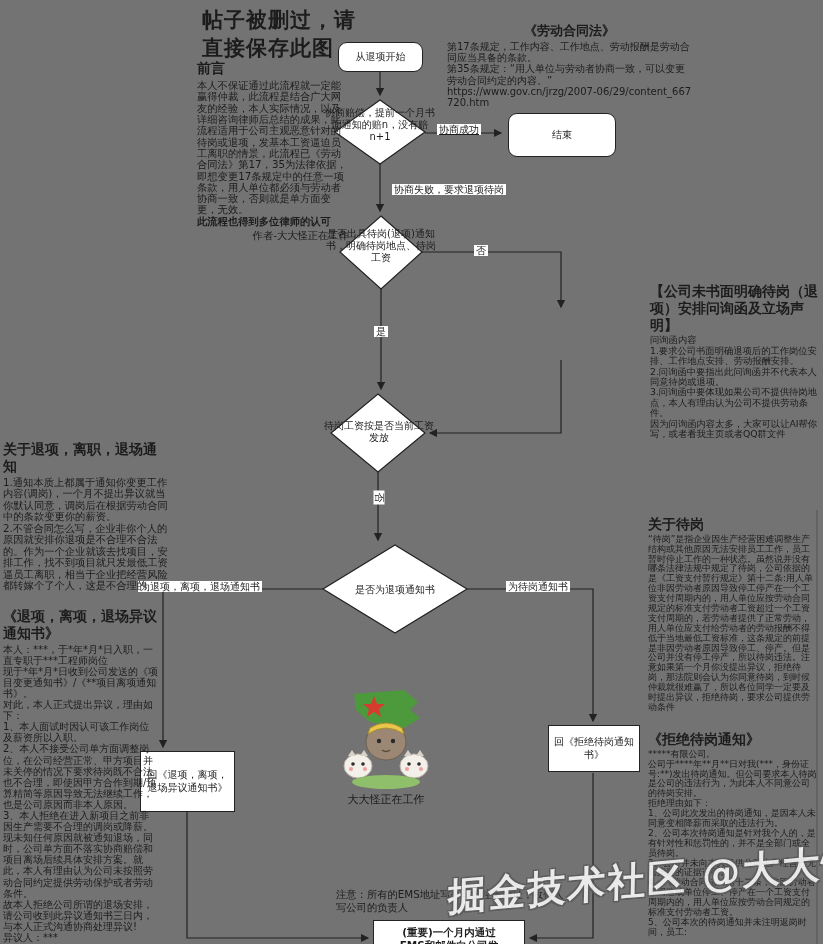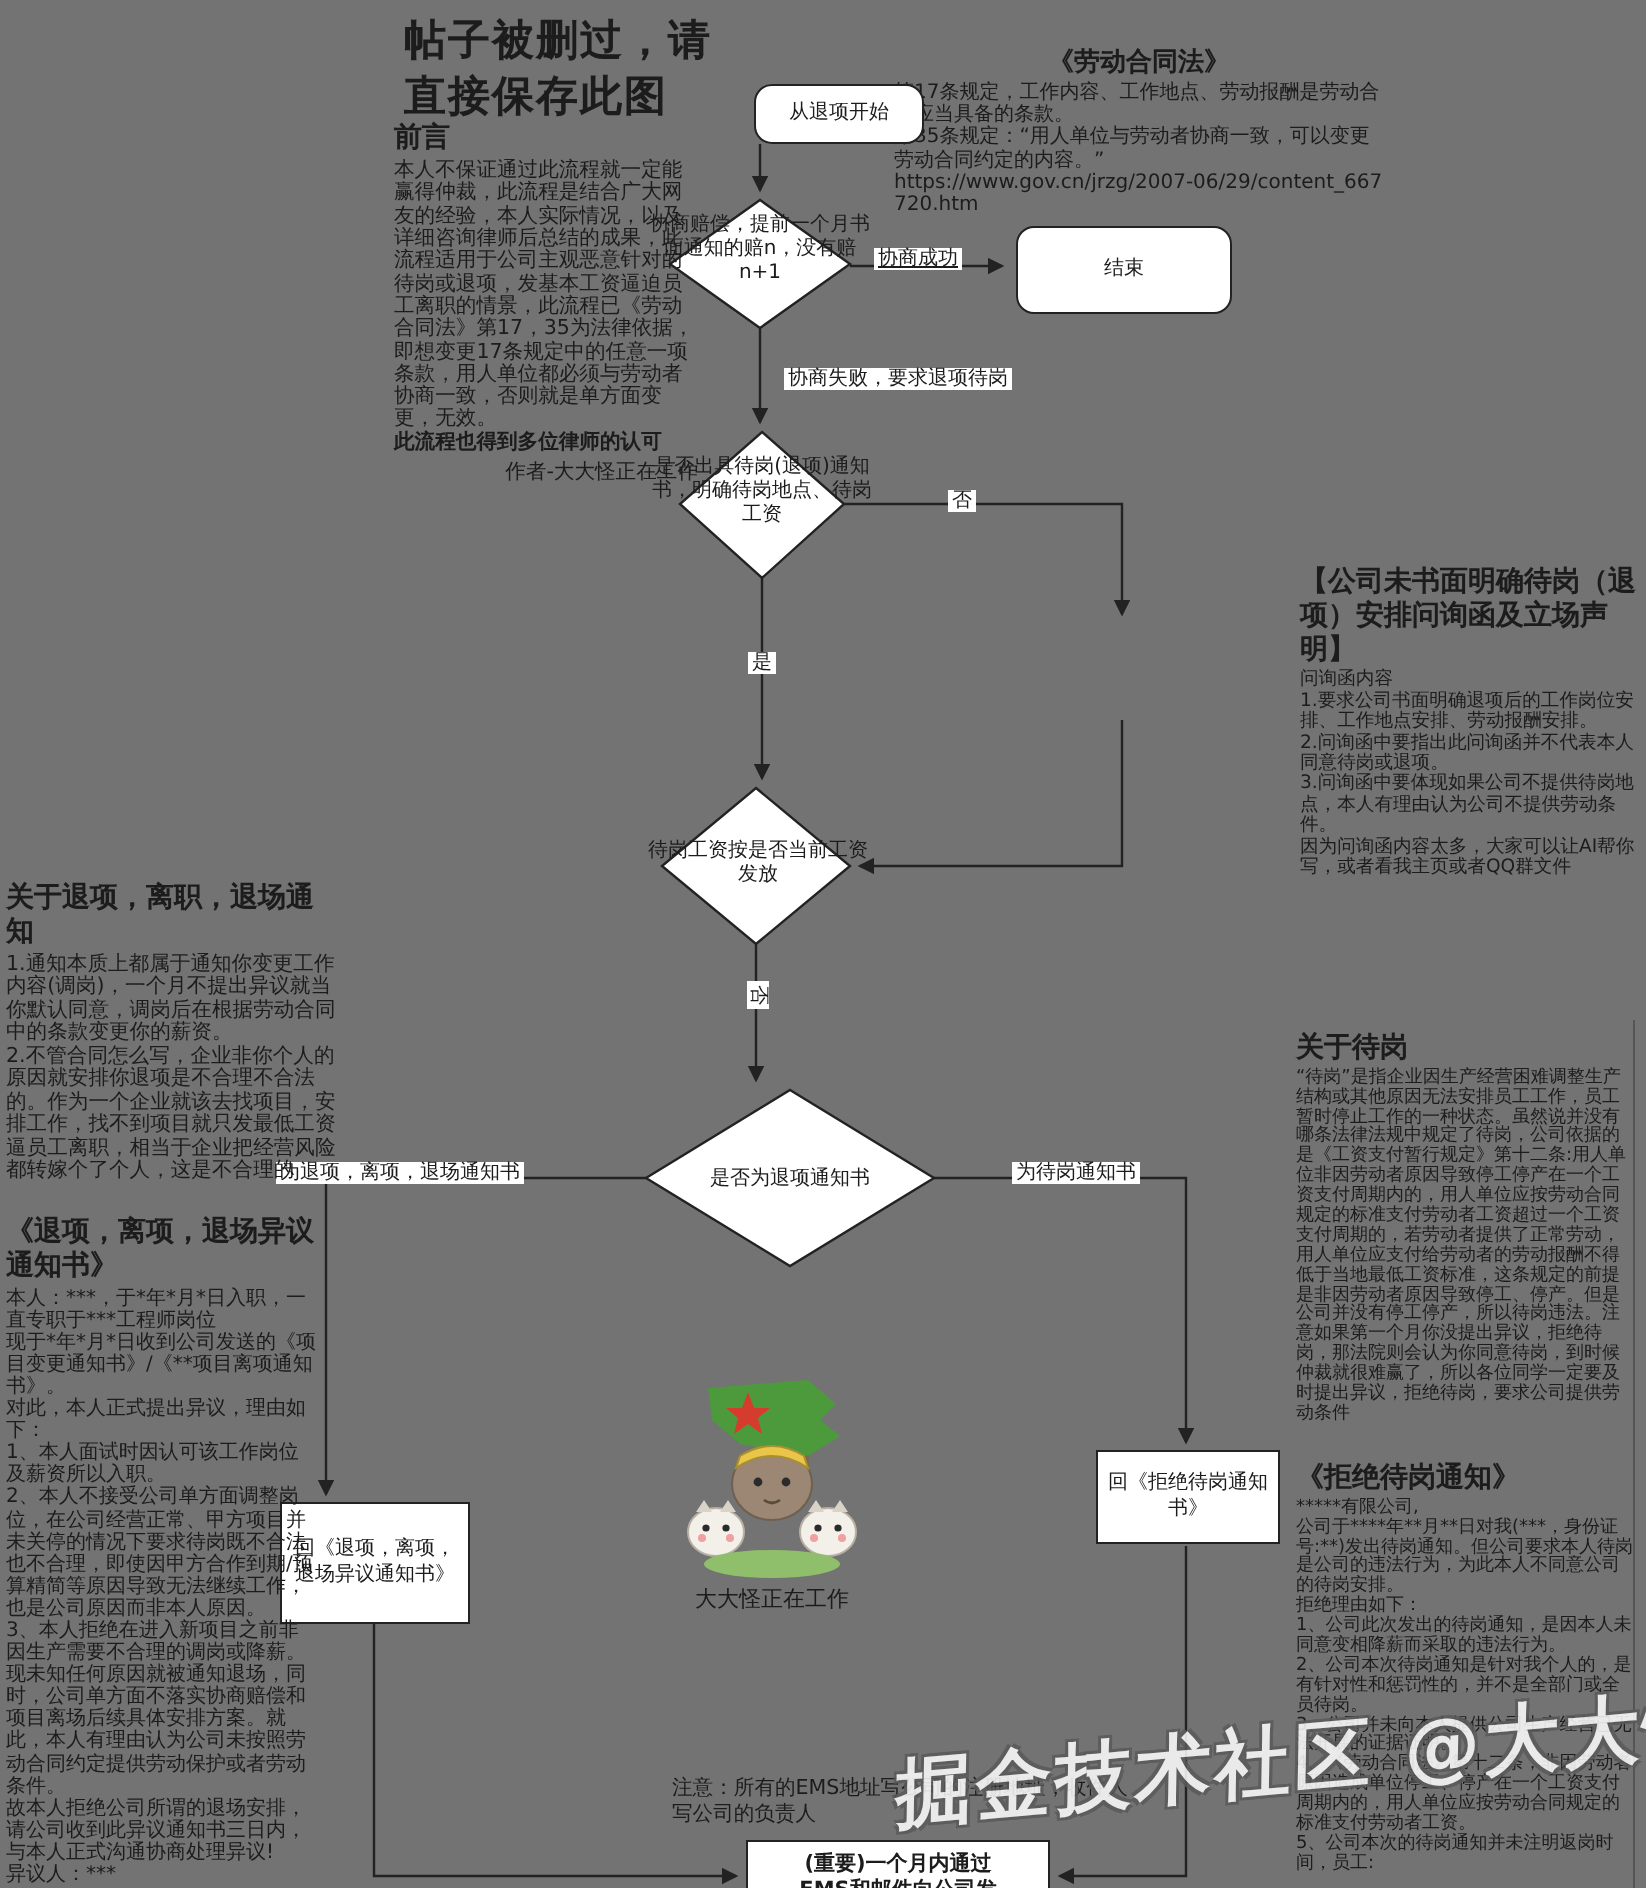--- a/index.html
+++ b/index.html
@@ -89,21 +89,21 @@
     <div class="author">作者-大大怪正在工作</div>
   </div>
 
   <div id="lawnote">
     <div class="bh">《劳动合同法》</div>
     <div class="bb pre">第17条规定，工作内容、工作地点、劳动报酬是劳动合同应当具备的条款。
 第35条规定：“用人单位与劳动者协商一致，可以变更劳动合同约定的内容。”
 https://www.gov.cn/jrzg/2007-06/29/content_667720.htm</div>
   </div>
 
-  <div class="node round" style="left:338px;top:42px;width:85px;height:30px;margin-left:39px;">从退项开始</div>
+  <div class="node round" style="left:338px;top:42px;width:85px;height:30px;">从退项开始</div>
   <div class="node round" style="left:508px;top:113px;width:108px;height:44px;text-align:center;">结束</div>
   <div class="node" style="left:140px;top:751px;width:95px;height:61px;">回《退项，离项，退场异议通知书》</div>
   <div class="node" style="left:548px;top:725px;width:92px;height:47px;">回《拒绝待岗通知书》</div>
   <div class="node pre" id="important-box">(重要)一个月内通过
 EMS和邮件向公司发</div>
 
   <div class="dtext" style="left:325px;top:107px;width:110px;">协商赔偿，提前一个月书面通知的赔n，没有赔n+1</div>
   <div class="dtext" style="left:326px;top:228px;width:110px;">是否出具待岗(退项)通知书，明确待岗地点、待岗工资</div>
   <div class="dtext" style="left:320px;top:420px;width:118px;">待岗工资按是否当前工资发放</div>
   <div class="dtext" style="left:340px;top:584px;width:110px;">是否为退项通知书</div>

